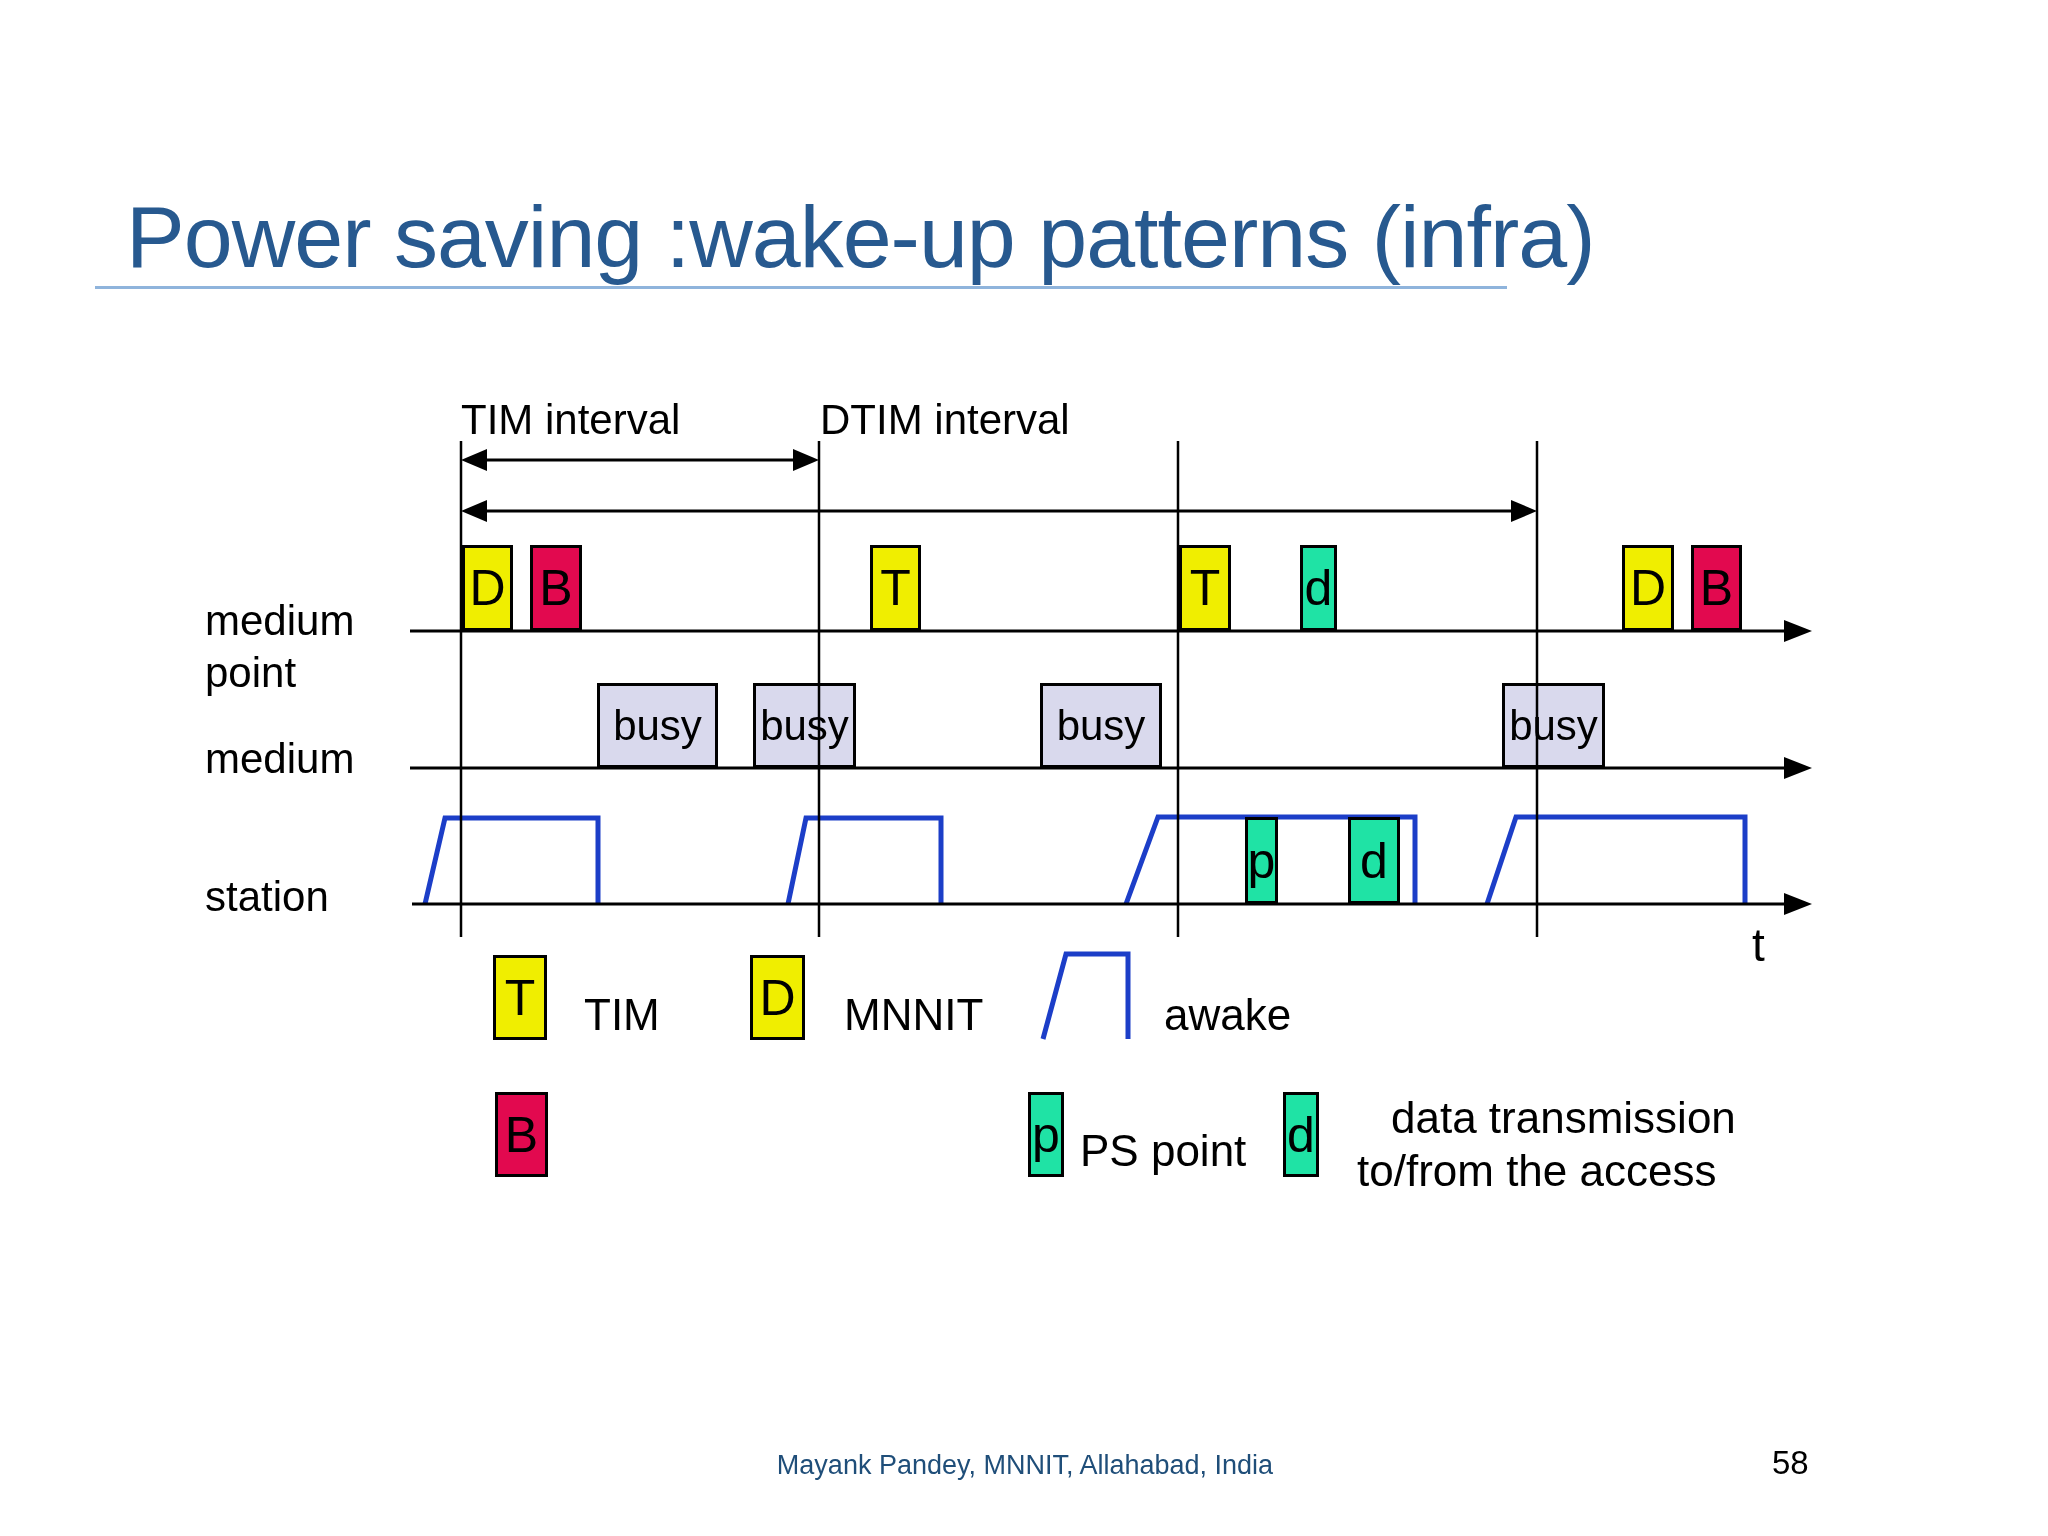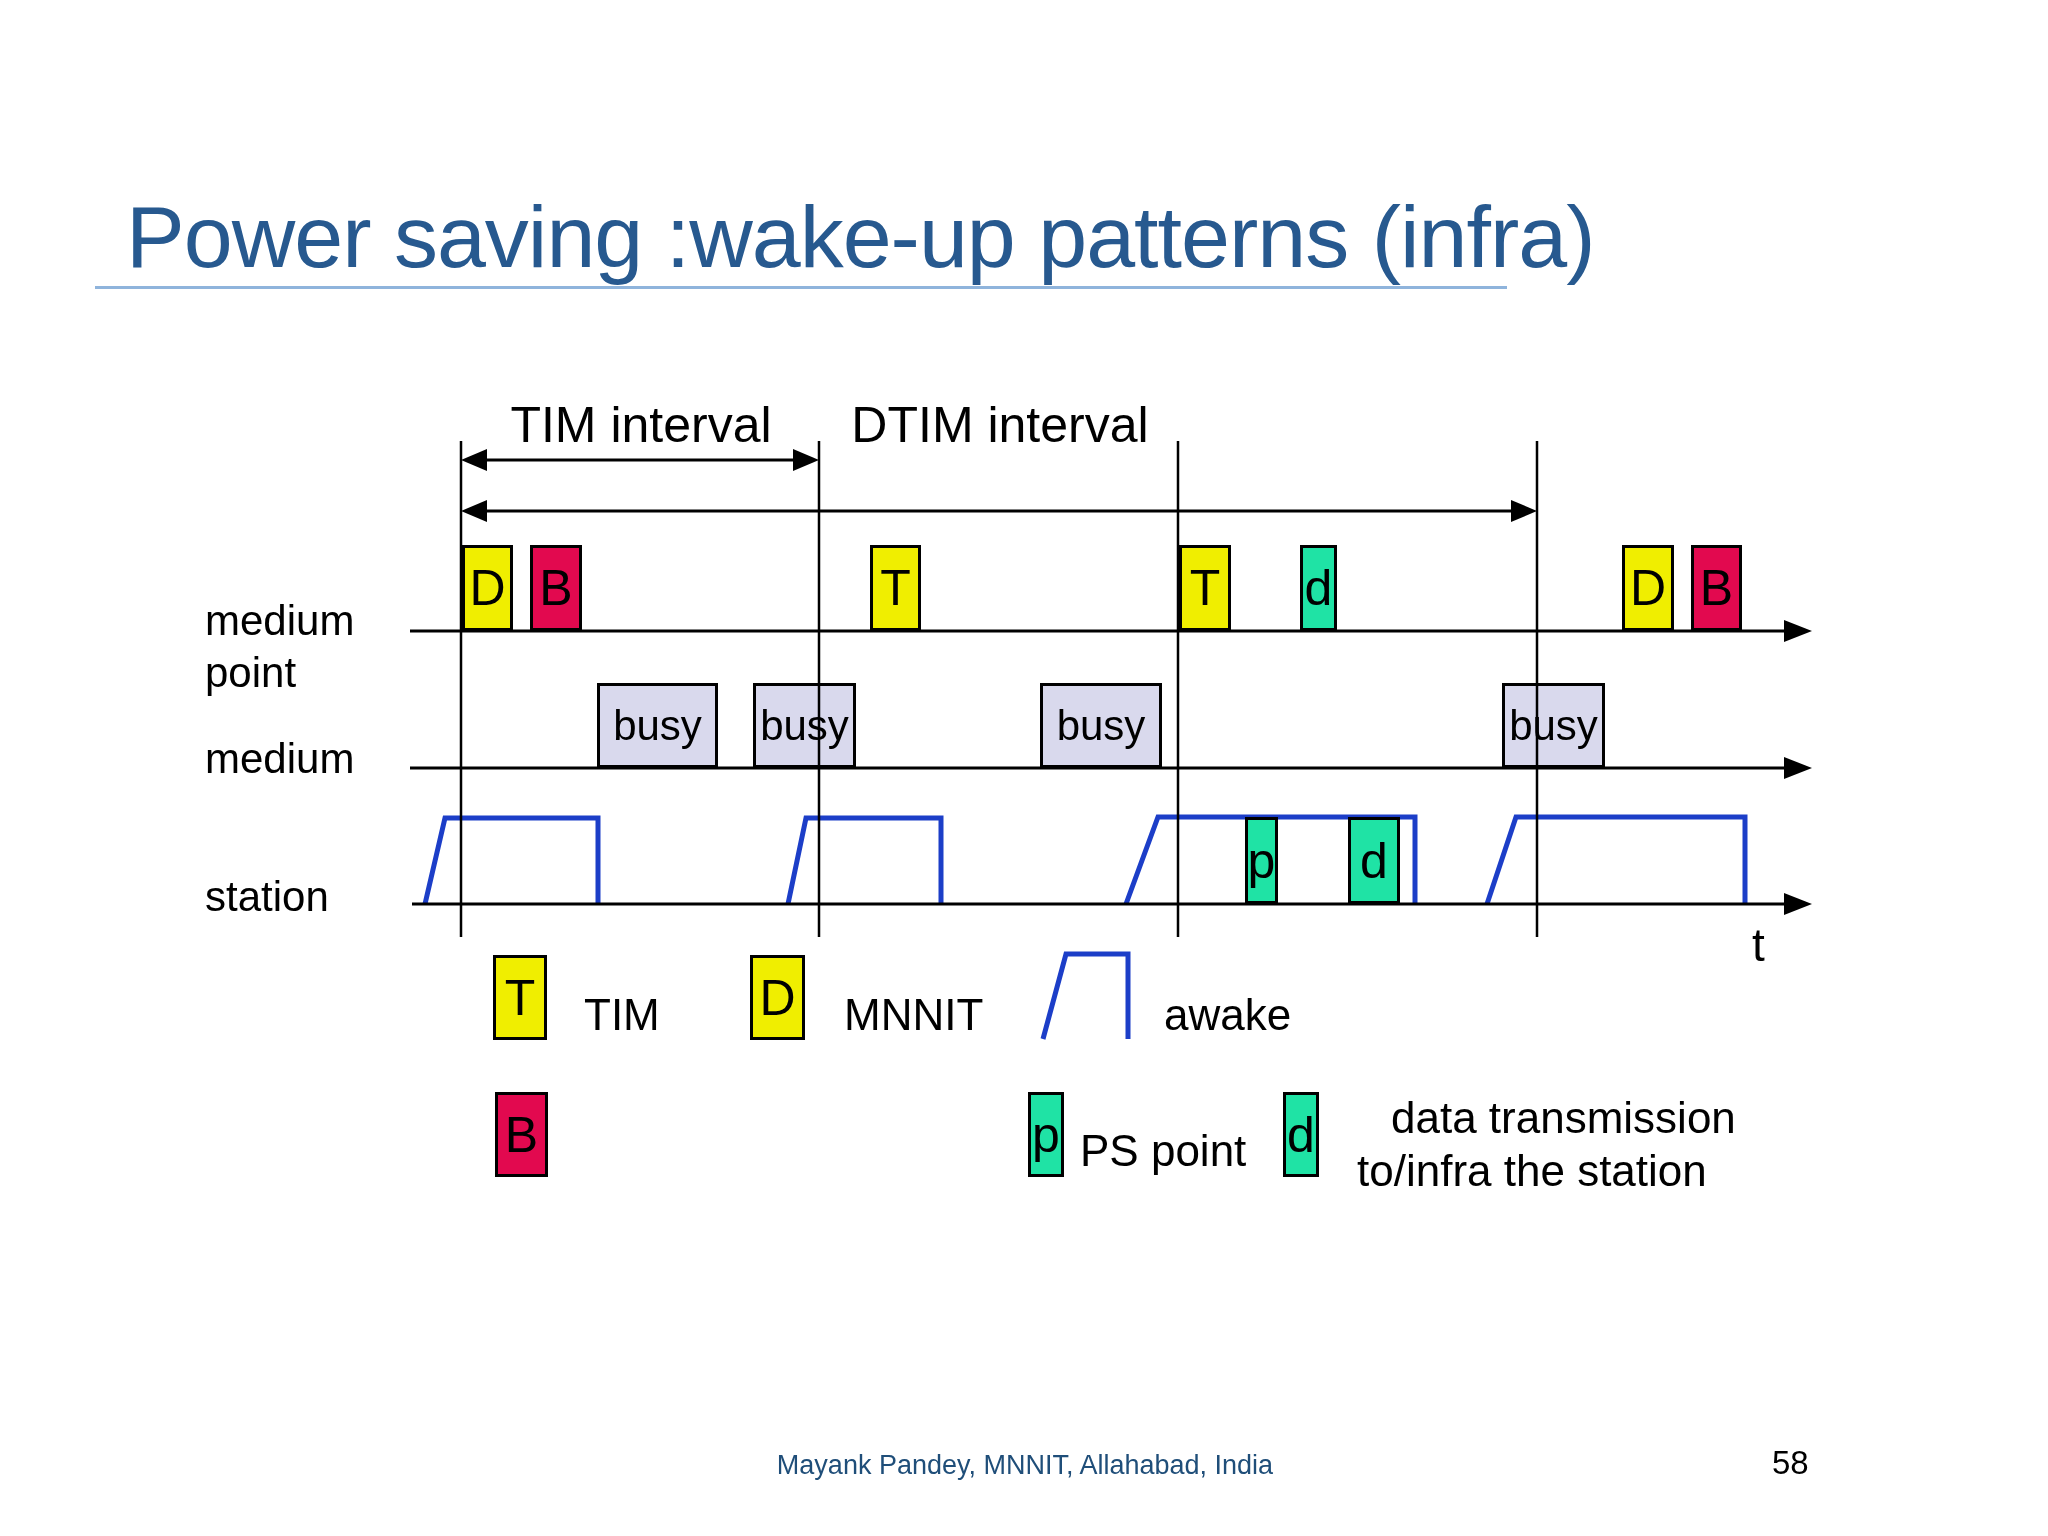--- a/index.html
+++ b/index.html
@@ -7,21 +7,21 @@
     position:relative;width:2048px;height:1536px;background:#ffffff;overflow:hidden;
     font-family:"Liberation Sans",sans-serif;color:#000;
   }
   .abs{position:absolute;}
   .title{
     left:126px;top:186px;width:1400px;font-size:88px;letter-spacing:-1px;
     color:#27598F;white-space:nowrap;
   }
   .title-underline{left:95px;top:286px;width:1412px;height:3px;background:#8FB4DC;}
   .lbl{font-size:42px;line-height:50px;white-space:nowrap;}
-  .interval-lbl{font-size:50px;text-align:center;white-space:nowrap;}
+  .interval-lbl{font-size:42px;text-align:left;white-space:nowrap;}
   .frame{
     position:absolute;border:3px solid #000;box-sizing:border-box;
     display:flex;align-items:center;justify-content:center;
     font-size:50px;z-index:3;
   }
   .yellow{background:#F0EE00;}
   .crimson{background:#E2094F;color:#000;}
   .green{background:#1FE3A5;}
   .busy{
     position:absolute;background:#D9D9ED;border:3px solid #000;box-sizing:border-box;
@@ -105,18 +105,18 @@
   <div class="abs legend-lbl" style="left:584px;top:988px;">TIM</div>
   <div class="frame yellow" style="left:750px;top:955px;width:55px;height:85px;">D</div>
   <div class="abs legend-lbl" style="left:844px;top:988px;">MNNIT</div>
   <div class="abs legend-lbl" style="left:1164px;top:988px;">awake</div>
 
   <div class="frame crimson" style="left:495px;top:1092px;width:53px;height:85px;">B</div>
   <div class="frame green" style="left:1028px;top:1092px;width:36px;height:85px;">p</div>
   <div class="abs legend-lbl" style="left:1080px;top:1124px;">PS point</div>
   <div class="frame green" style="left:1283px;top:1092px;width:36px;height:85px;">d</div>
   <div class="abs legend-lbl" style="left:1357px;top:1091px;margin-left:34px;">data transmission</div>
-  <div class="abs legend-lbl" style="left:1357px;top:1144px;">to/infra the station</div>
+  <div class="abs legend-lbl" style="left:1357px;top:1144px;">to/from the access</div>
 
   <div class="abs footer" style="left:625px;top:1450px;width:800px;">Mayank Pandey, MNNIT, Allahabad, India</div>
   <div class="abs pagenum" style="left:1772px;top:1444px;">58</div>
 
 </div>
 
 </body></html>

